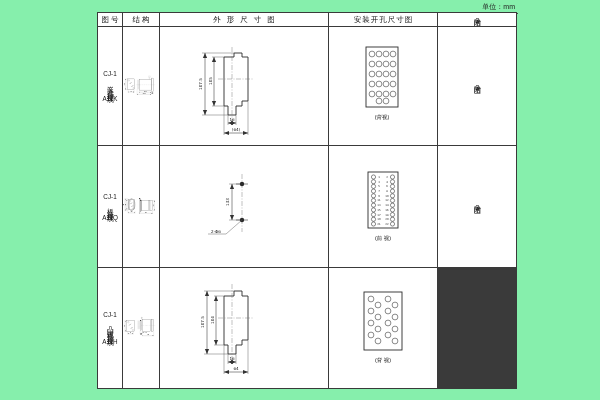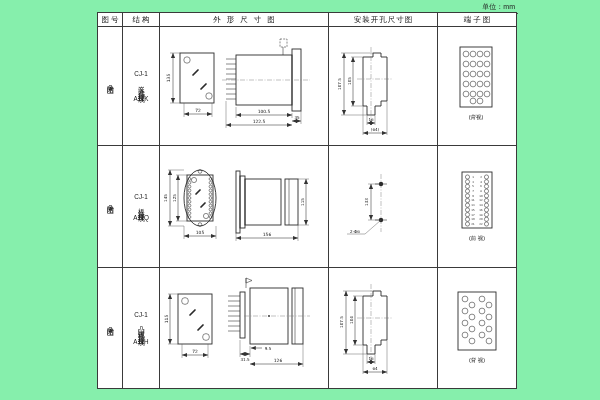--- a/index.html
+++ b/index.html
@@ -46,21 +46,20 @@
 
 <div class="sheet">
   <div class="unit">单位：mm</div>
 
   <div class="tbl">
 
     <div class="cell hdr sp1">图号</div>
     <div class="cell hdr sp1">结构</div>
     <div class="cell hdr sp5">外形尺寸图</div>
     <div class="cell hdr sp2">安装开孔尺寸图</div>
-    <div class="cell hdr sp1">端子图</div>
 
     <div class="cell">
       <div class="vt">附图3</div>
     </div>
     <div class="cell struct">
       <div class="sm">CJ-1</div>
       <div class="vt st">嵌入式后接线</div>
       <div class="sm">A11K</div>
     </div>
 

